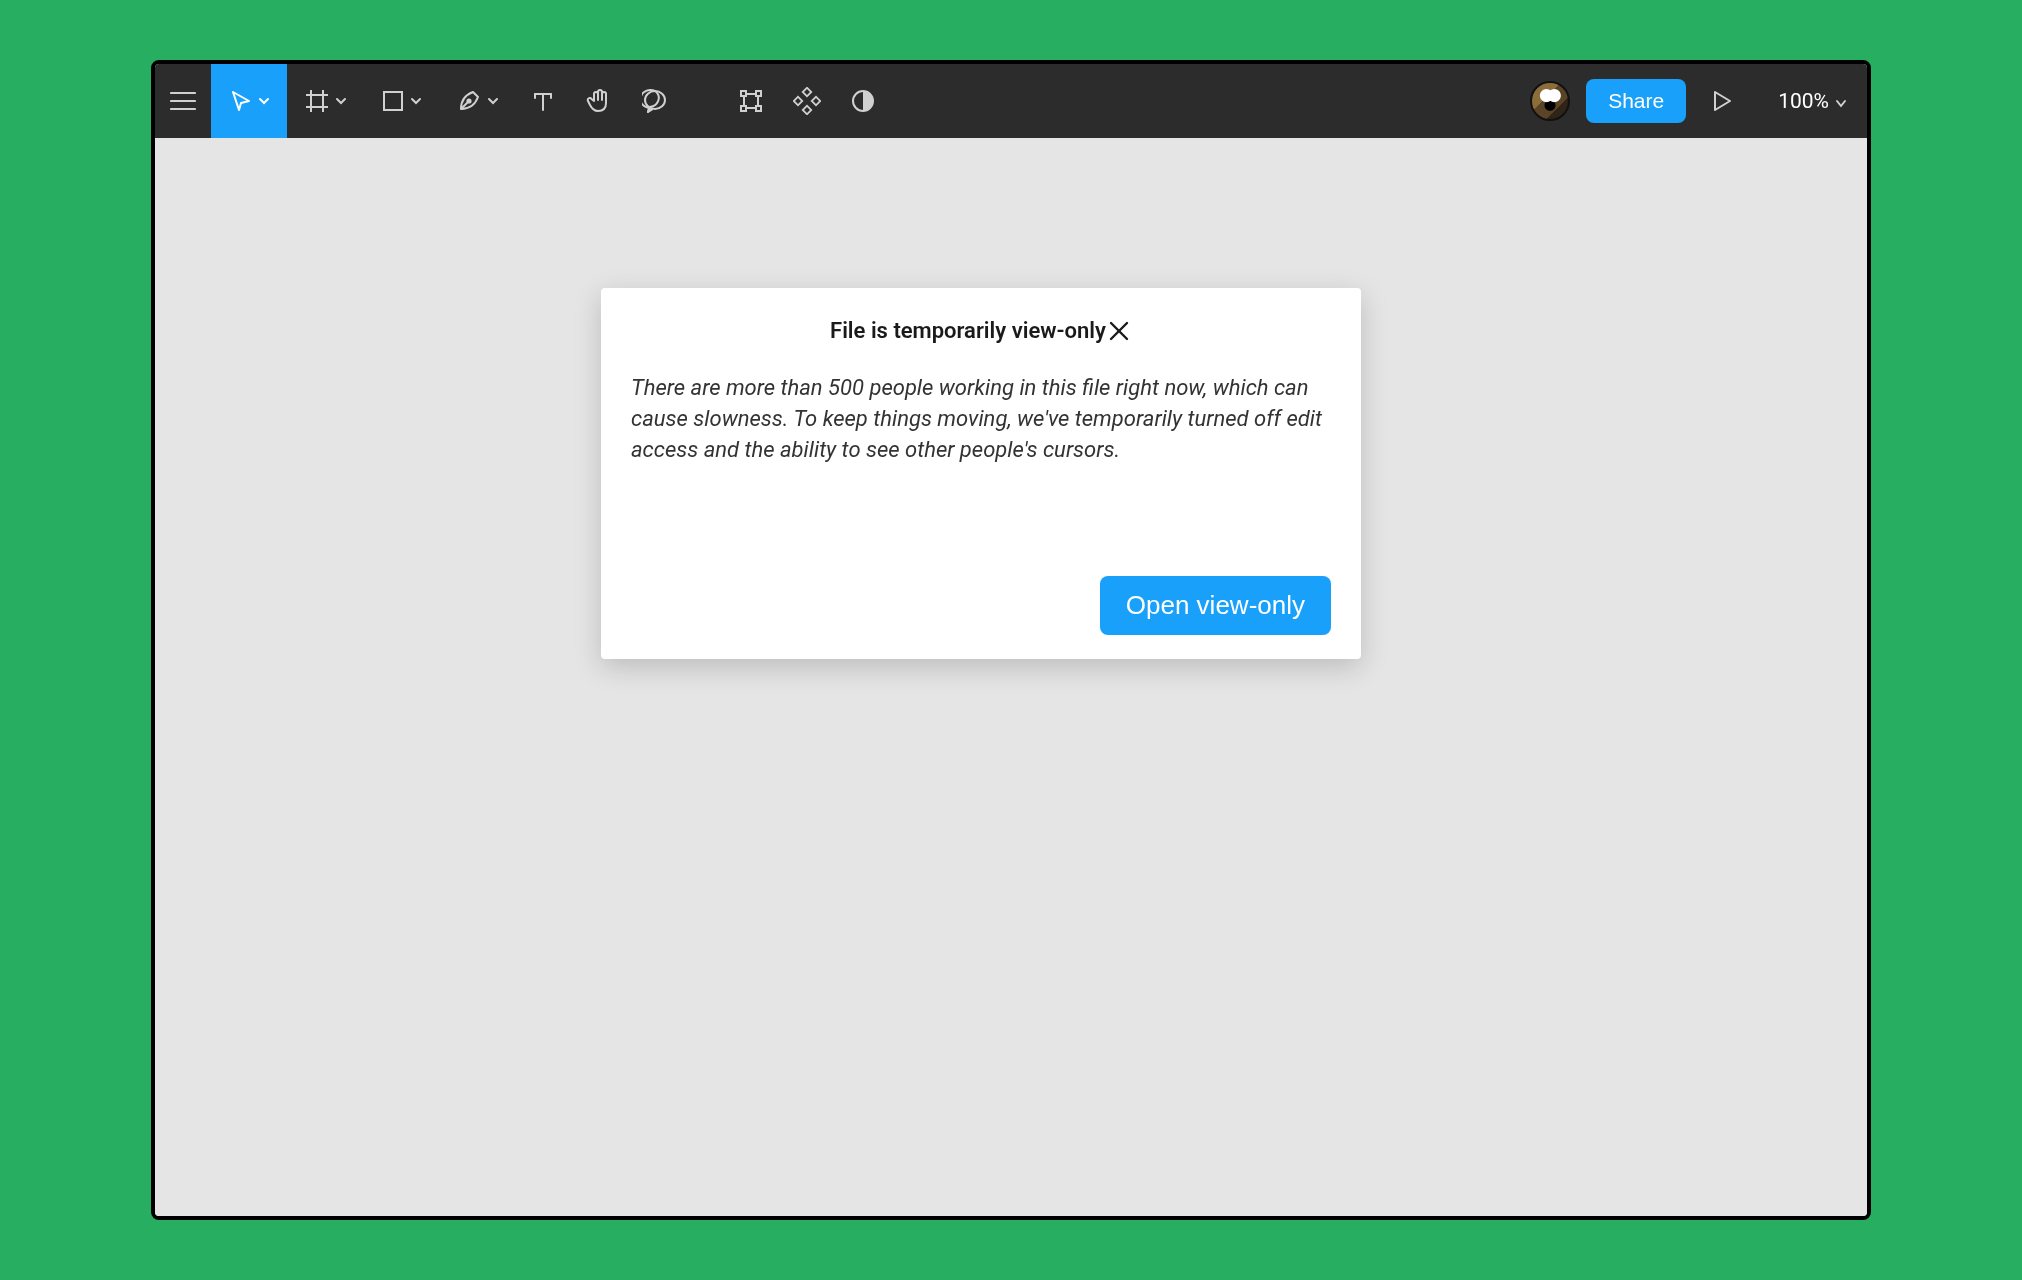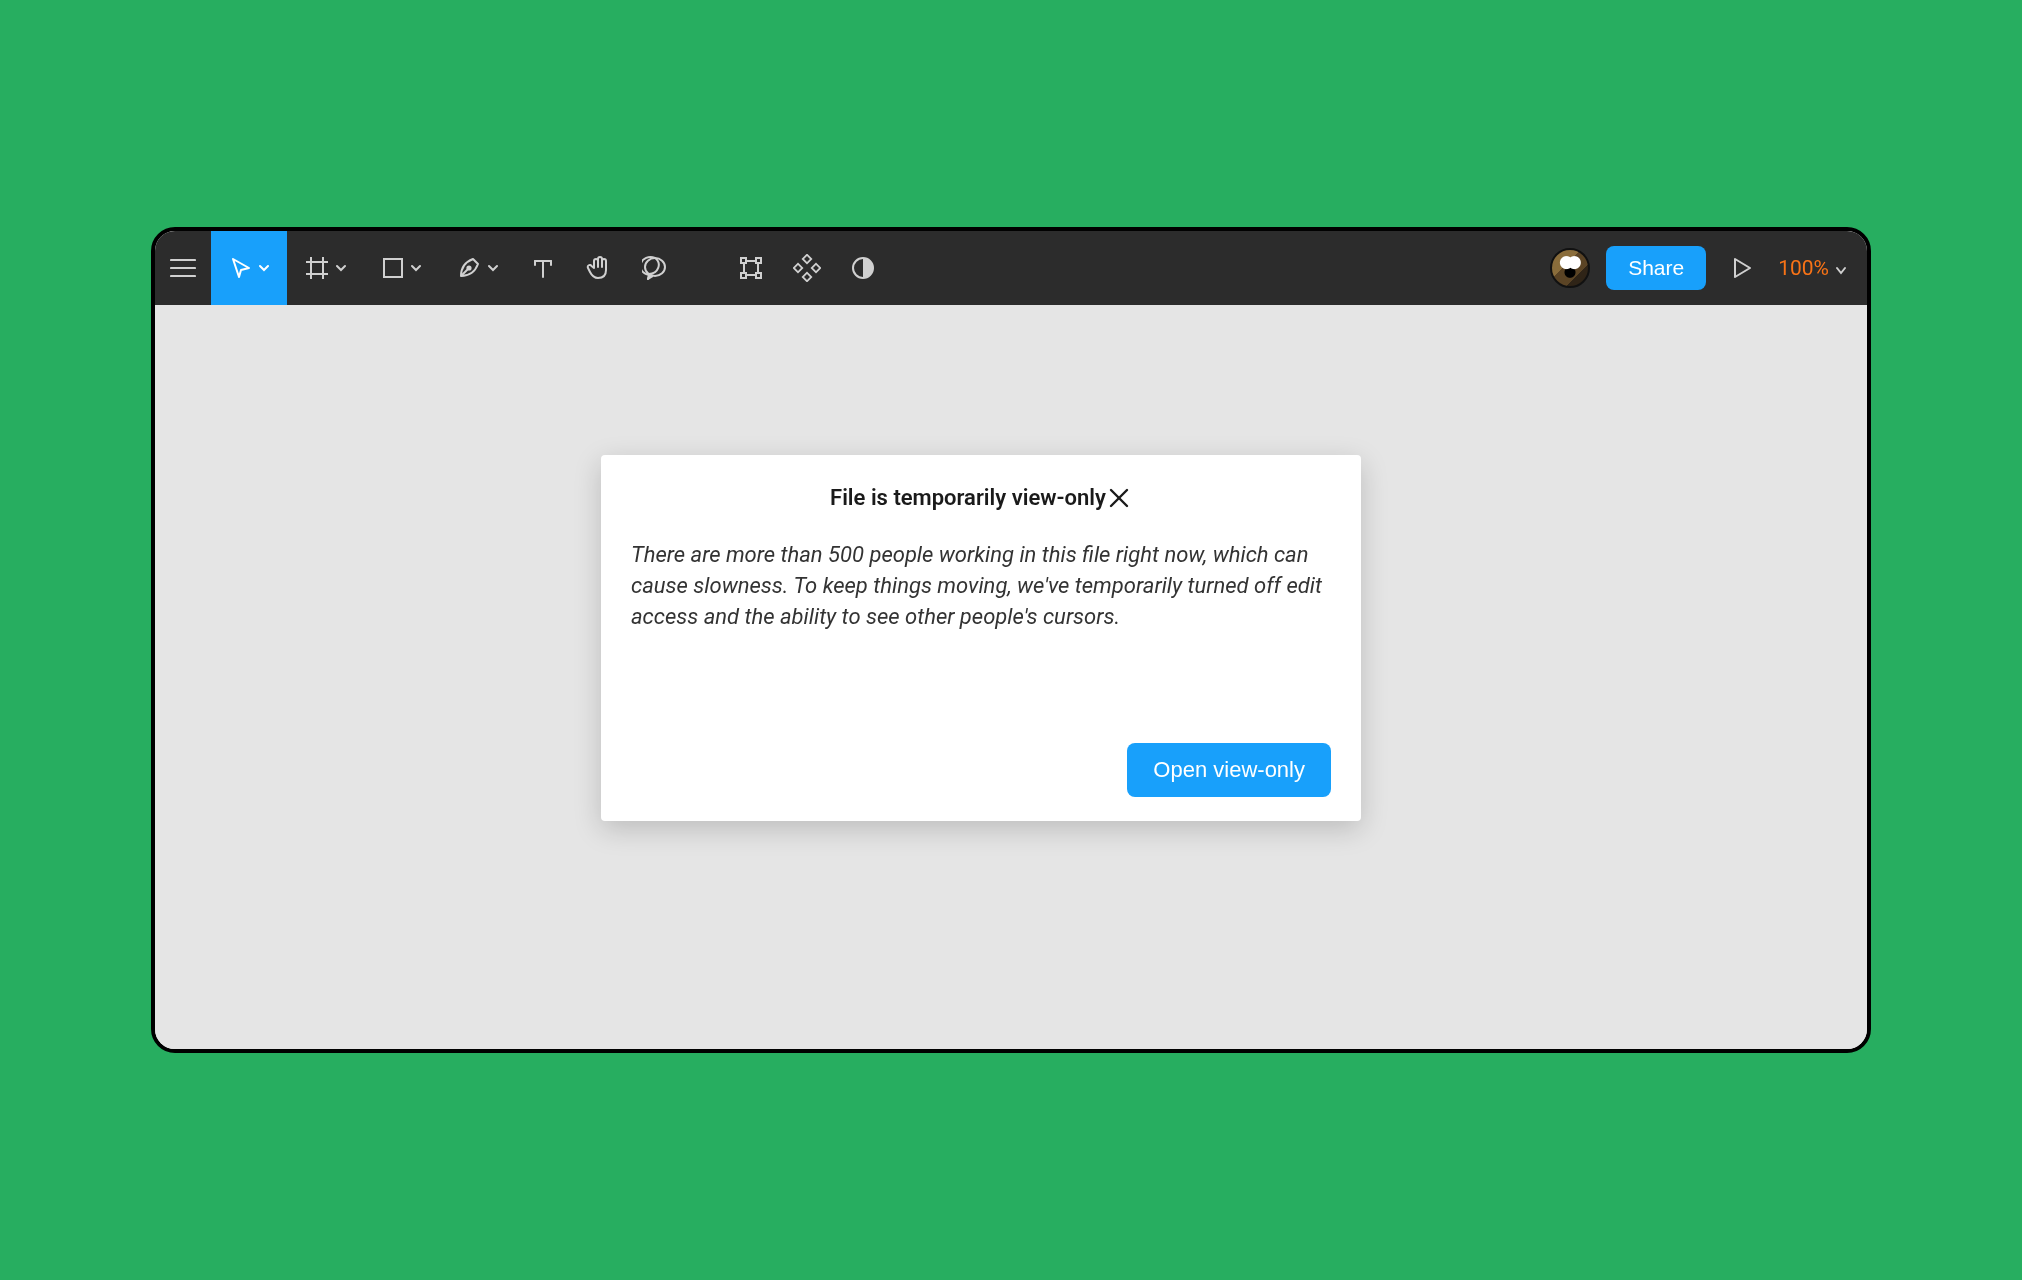--- a/index.html
+++ b/index.html
@@ -8,24 +8,24 @@
     font-family: -apple-system, BlinkMacSystemFont, "Segoe UI", Roboto, Helvetica, Arial, sans-serif;
     background: #27ae60;
     display: flex;
     align-items: center;
     justify-content: center;
     width: 2022px;
     height: 1280px;
   }
   .app-window {
     width: 1720px;
-    height: 826px;
+    height: 1160px;
     background: #e5e5e5;
     border: 4px solid #000;
-    border-radius: 24px;
+    border-radius: 8px;
     overflow: hidden;
     position: relative;
     display: flex;
     flex-direction: column;
   }
   .toolbar {
     height: 74px;
     background: #2c2c2c;
     display: flex;
     align-items: center;
@@ -81,21 +81,22 @@
     border-radius: 8px;
     cursor: pointer;
     border: none;
   }
   .zoom {
     display: flex;
     align-items: center;
     gap: 6px;
     font-size: 21px;
     cursor: pointer;
-    color: #f97316;
+    color: #ffffff;
+    margin-left: 20px;
   }
   .canvas {
     flex: 1;
     background: #e5e5e5;
     position: relative;
   }
   .modal {
     position: absolute;
     top: 150px;
     left: 446px;
@@ -129,21 +130,21 @@
     margin-bottom: 110px;
     font-style: italic;
   }
   .modal-footer {
     display: flex;
     justify-content: flex-end;
   }
   .primary-btn {
     background: #18a0fb;
     color: #fff;
-    font-size: 22px;
+    font-size: 26px;
     font-weight: 500;
     padding: 14px 26px;
     border-radius: 8px;
     border: none;
     cursor: pointer;
   }
 </style>
 </head>
 <body>
 

